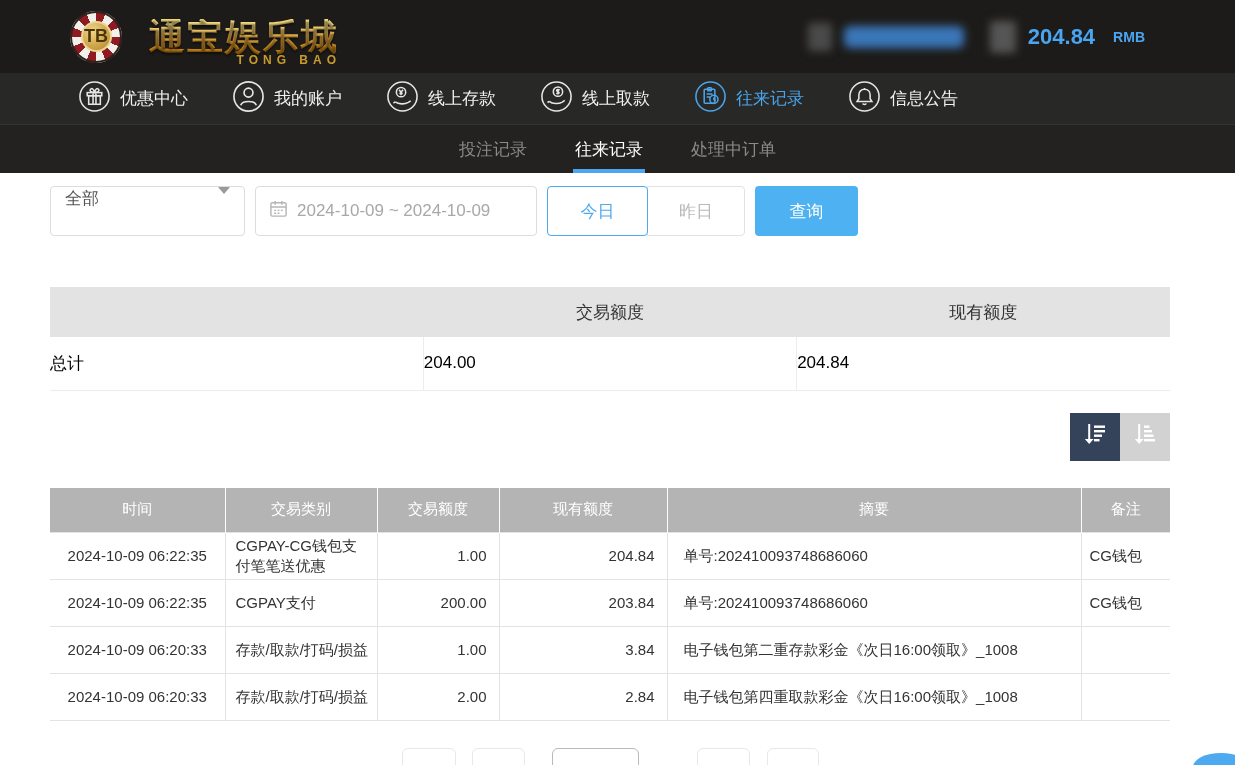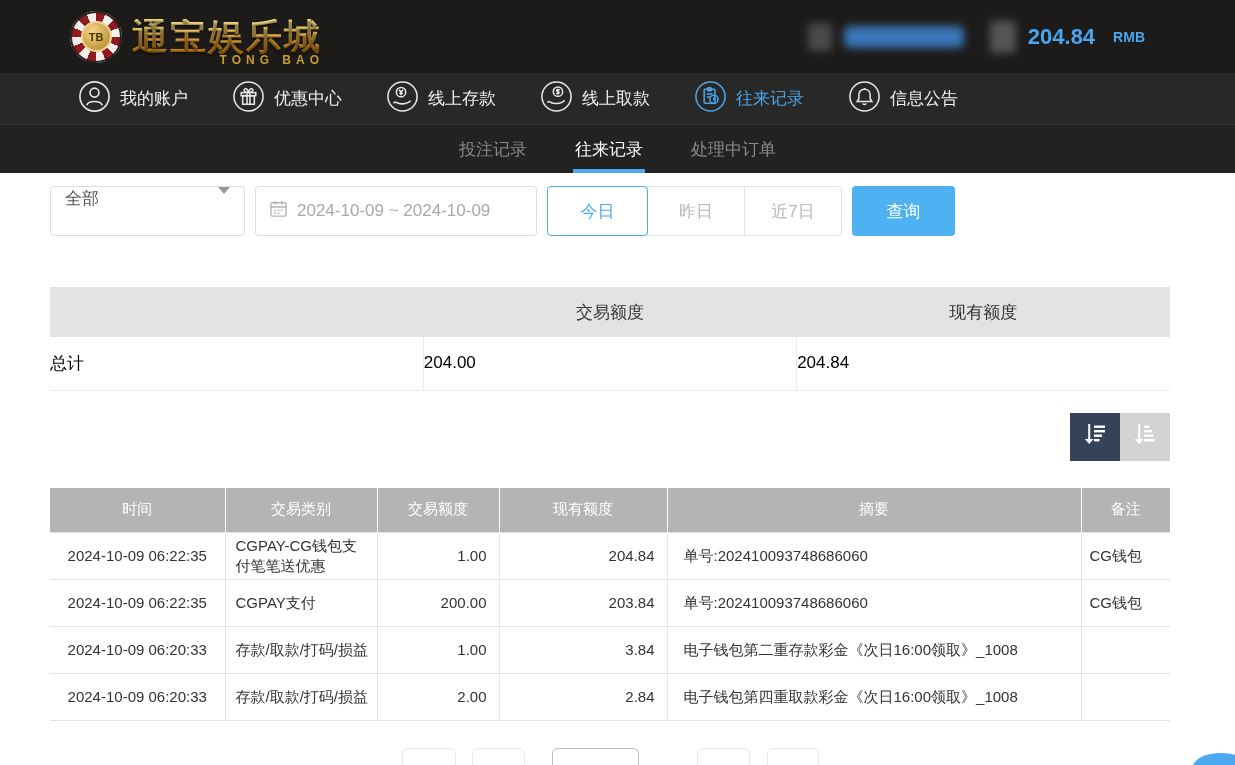--- a/index.html
+++ b/index.html
@@ -8,23 +8,23 @@
   .page { position:relative; width:1235px; height:765px; background:#fff; }
 
   
   .topbar { height:73px; background:#1d1b19; display:flex; align-items:center; }
   .logo { display:flex; align-items:center; margin-left:70px; gap:10px; }
   .chip { width:52px; height:52px; border-radius:50%;
     background:repeating-conic-gradient(#8f1a22 0 22.5deg,#f3efe9 22.5deg 45deg);
     display:flex; align-items:center; justify-content:center; box-shadow:0 0 0 2px #2b2320 inset; }
   .chip-inner { width:31px; height:31px; border-radius:50%;
     background:radial-gradient(circle at 35% 30%,#f0d488,#c79b3f 70%,#a87d22);
-    color:#4a3508; font-weight:bold; font-size:11px; display:flex; align-items:center; justify-content:center;
+    color:#4a3508; font-weight:bold; font-size:18px; display:flex; align-items:center; justify-content:center;
     border:2px solid #e9d696; }
-  .logo-text-wrap { position:relative; line-height:1; }
+  .logo-text-wrap { position:relative; line-height:1;margin-left:17px; }
   .logo-title { font-size:36px; font-weight:bold; letter-spacing:2px;
     background:linear-gradient(180deg,#fbe081 15%,#e8a93c 55%,#c07d10 90%);
     -webkit-background-clip:text; background-clip:text; color:transparent;
     text-shadow:0 2px 2px rgba(0,0,0,.45); }
   .logo-sub { position:absolute; right:-2px; bottom:-11px; font-size:12px; font-weight:bold;
     letter-spacing:5px; color:#c99b2c; }
   .topbar-right { margin-left:auto; margin-right:90px; display:flex; align-items:center; gap:26px; }
   .user-group, .balance-group { display:flex; align-items:center; gap:12px; }
   .blur-block { border-radius:4px; filter:blur(4px); }
   .blur-icon1 { width:24px; height:28px; background:#4a4a4a; }
@@ -134,35 +134,35 @@
       <div class="balance-group">
         <div class="blur-block blur-icon2"></div>
         <span class="balance-amount">204.84</span>
         <span class="balance-cur">RMB</span>
       </div>
     </div>
   </div>
 
   <div class="mainnav">
     <div class="nav-item">
-      <span><svg viewBox="0 0 34 34" fill="none" stroke="currentColor" stroke-width="1.7">
-            <circle cx="17" cy="17" r="15"></circle>
-            <circle cx="17" cy="13" r="4.6"></circle>
-            <path d="M9 26c1.6-5.2 14.4-5.2 16 0"></path>
-          </svg></span>
-      <span>我的账户</span>
-    </div>
-    <div class="nav-item">
       <span><svg viewBox="0 0 34 34" fill="none" stroke="currentColor" stroke-width="1.6">
             <circle cx="17" cy="17" r="15"></circle>
             <rect x="9.5" y="13" width="15" height="3.2"></rect>
             <rect x="11" y="16.2" width="12" height="8.8"></rect>
             <path d="M15.5 13v12 M18.5 13v12 M17 13c-3.2 0-5.4-1.4-4.3-3.3 1-1.8 3.7-.6 4.3 3.3.6-3.9 3.3-5.1 4.3-3.3 1.1 1.9-1.1 3.3-4.3 3.3z"></path>
           </svg></span>
       <span>优惠中心</span>
+    </div>
+    <div class="nav-item">
+      <span><svg viewBox="0 0 34 34" fill="none" stroke="currentColor" stroke-width="1.7">
+            <circle cx="17" cy="17" r="15"></circle>
+            <circle cx="17" cy="13" r="4.6"></circle>
+            <path d="M9 26c1.6-5.2 14.4-5.2 16 0"></path>
+          </svg></span>
+      <span>我的账户</span>
     </div>
     <div class="nav-item">
       <span><svg viewBox="0 0 34 34" fill="none" stroke="currentColor" stroke-width="1.6">
             <circle cx="17" cy="17" r="15"></circle>
             <circle cx="15.5" cy="12.5" r="4.8"></circle>
             <path d="M13.5 10l2 2.6 2-2.6 M15.5 12.6v3 M13.8 13.8h3.4"></path>
             <path d="M9.5 22.5c3.5 2.6 9.5 2.8 13.5.6l2.5-1.6"></path>
             <path d="M9.5 22.5l-1.8 1.2"></path>
           </svg></span>
       <span>线上存款</span>
@@ -214,21 +214,20 @@
       <div class="datebox">
         <span><svg viewBox="0 0 20 20" fill="none" stroke="currentColor" stroke-width="1.5">
               <rect x="2" y="4" width="16" height="14" rx="1.5"></rect>
               <path d="M2 8.5h16 M6.5 2v4 M13.5 2v4 M5.5 12h2 M9 12h2 M12.5 12h2 M5.5 15h2 M9 15h2"></path>
             </svg></span>
         <span>2024-10-09 ~ 2024-10-09</span>
       </div>
       <div class="quick-group">
         <button class="qbtn active">今日</button>
         <button class="qbtn">昨日</button>
-        <button class="qbtn">近7日</button>
       </div>
       <button class="search-btn">查询</button>
     </div>
 
     <table class="summary">
       <thead>
         <tr>
           <td></td>
           <td>交易额度</td>
           <td>现有额度</td>

